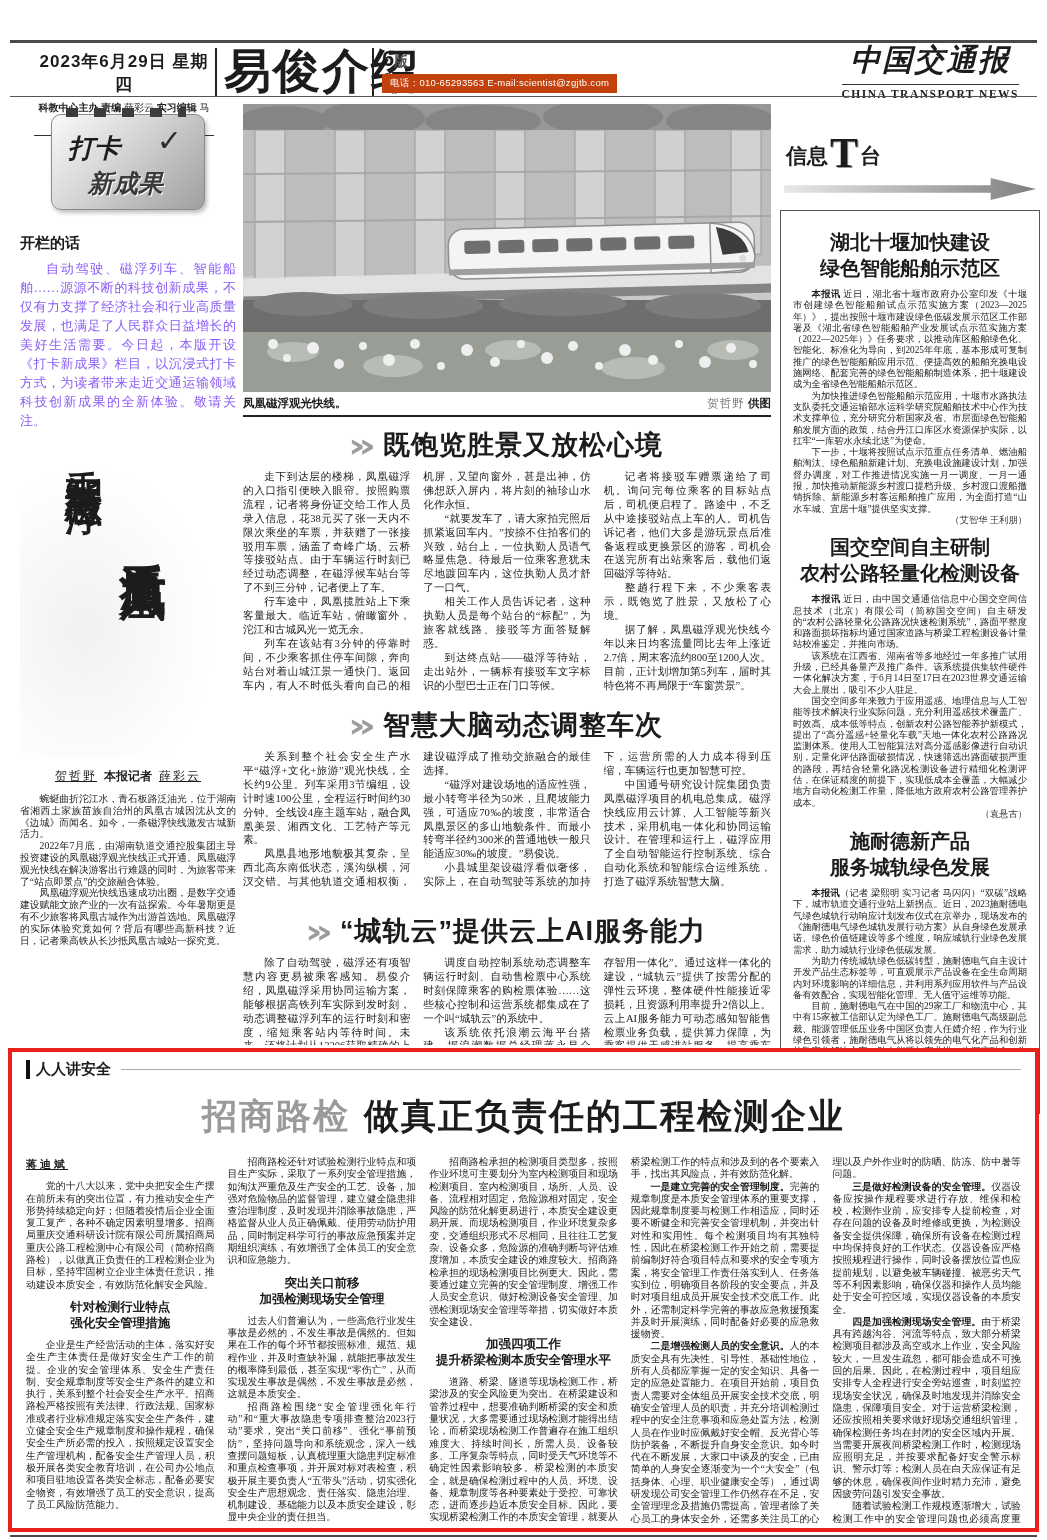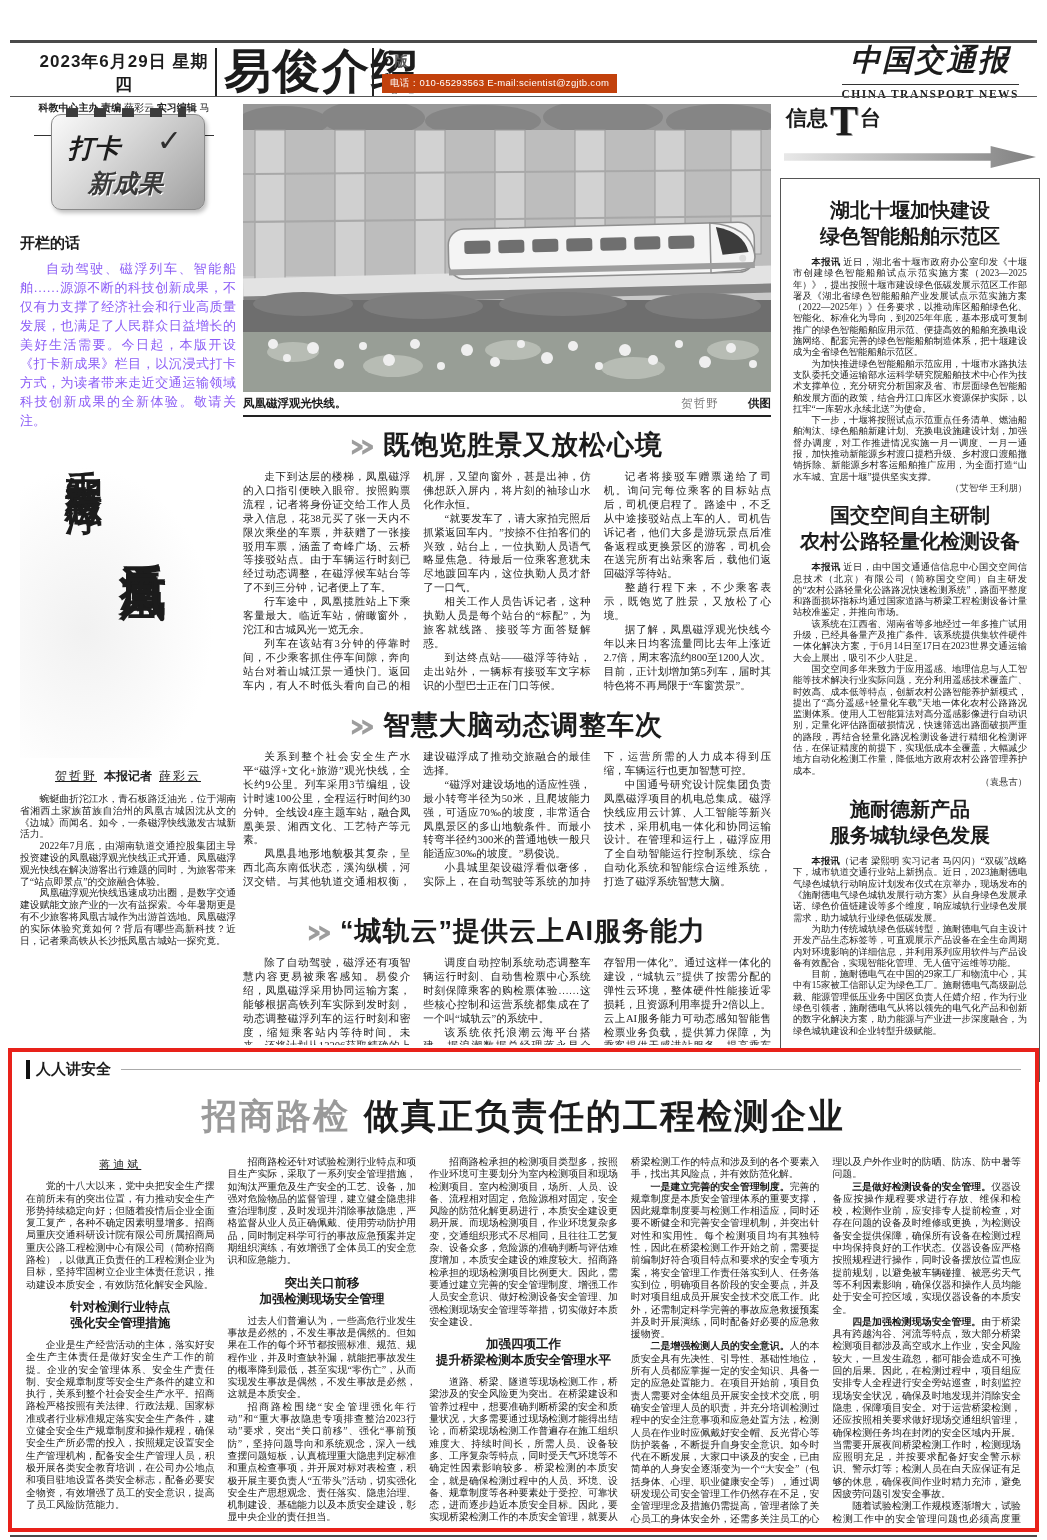--- a/index.html
+++ b/index.html
@@ -50,34 +50,34 @@
   .lead-byline .rl{font-weight:900;margin:0 4px;}
   .lead-body{font-size:9.8px;line-height:11.8px;text-align:justify;}
   .lead-body p{margin:0;text-indent:2em;}
 
   
   .midcol{position:absolute;left:243px;top:104px;width:528px;height:941px;overflow:hidden;}
   .photo{display:block;width:528px;height:288px;}
   .caption{display:flex;justify-content:space-between;font-size:11.5px;margin-top:4px;}
   .caption .cap{font-weight:bold;}
   .caption .cred .nm{color:#777;letter-spacing:1px;}
-  .caption .cred .lb{font-weight:bold;margin-left:26px;}
+  .caption .cred .lb{font-weight:bold;}
   .caprule{height:2px;background:#222;margin-top:4px;}
   .art-h{display:flex;align-items:center;justify-content:center;gap:10px;margin:10px 0 7px;}
   .art-h .chev{font-size:34px;line-height:30px;color:#9d9d9d;font-weight:900;
         font-family:"DejaVu Sans",sans-serif;transform:scaleX(1.3);}
   .art-h .t{font-size:27px;font-weight:900;letter-spacing:1px;}
   .cols3{column-count:3;column-gap:13px;font-size:10.6px;line-height:13.9px;
         text-align:justify;overflow:hidden;}
   .cols3 p{margin:0;text-indent:2em;}
   .h-art1{height:227px;} .h-art2{height:153px;} .h-art3{height:122px;}
 
   
   .sidecol{position:absolute;left:780px;top:104px;width:260px;height:941px;}
-  .info-tag{display:flex;align-items:flex-start;gap:2px;padding-left:6px;}
+  .info-tag{display:flex;align-items:flex-end;gap:2px;padding-left:6px;margin-top:32px;}
   .info-tag .w{font-size:21px;font-weight:900;}
   .info-tag .bigT{font-size:42px;line-height:34px;font-weight:900;
         font-family:"Liberation Serif",serif;text-shadow:1px 1px 0 #999;}
   .arrow{position:relative;margin:6px 0 0 4px;width:252px;height:26px;
         background:linear-gradient(90deg,#e8e8e8,#808080);
         clip-path:polygon(0 36%,82% 36%,82% 8%,100% 50%,82% 92%,82% 64%,0 64%);}
   .sidebox{margin-top:8px;border:1.5px solid #555;height:904px;padding:10px 12px;
         overflow:hidden;box-sizing:border-box;}
   .side-art .ttl{text-align:center;font-size:20px;font-weight:900;line-height:26px;margin:8px 0 8px;}
   .side-art .bd{font-size:9.3px;line-height:11.3px;text-align:justify;}
@@ -90,22 +90,22 @@
         border:4px solid #e8221a;box-sizing:border-box;background:#fff;padding:8px 14px;}
   .sec-tagrow{display:flex;align-items:center;gap:10px;}
   .sec-tag{font-size:15px;font-weight:900;border-left:4px solid #111;padding-left:6px;}
   .sec-tagline{flex:1;height:1px;background:#aaa;}
   .sec-head{text-align:center;margin:14px 0 16px;font-weight:900;font-size:35px;letter-spacing:2px;}
   .sec-head .kicker{color:#9a9a9a;margin-right:14px;}
   .cols5{column-count:5;column-gap:13px;height:372px;overflow:hidden;
         font-size:9.9px;line-height:12.3px;text-align:justify;}
   .cols5 p{margin:0;text-indent:2em;}
   .cols5 p b{font-weight:bold;}
-  .cols5 .writer{text-indent:0;text-align:center;text-decoration:underline;
-        letter-spacing:3px;margin:2px 0 10px;font-size:11px;}
+  .cols5 .writer{text-indent:0;text-decoration:underline;
+        letter-spacing:3px;margin:2px 0 10px;font-size:11px;font-weight:bold;}
   .cols5 .sub{text-indent:0;text-align:center;font-weight:900;white-space:pre-line;
         font-size:12.5px;line-height:16px;margin:8px 0;font-family:"Liberation Sans",sans-serif;}
   .pagebottom{position:absolute;left:10px;right:10px;top:1535px;height:2px;background:#4a4a4a;}
 </style>
 </head>
 <body>
 
 <div class="page">
   <div class="hairline" style="top:40px"></div>
 

